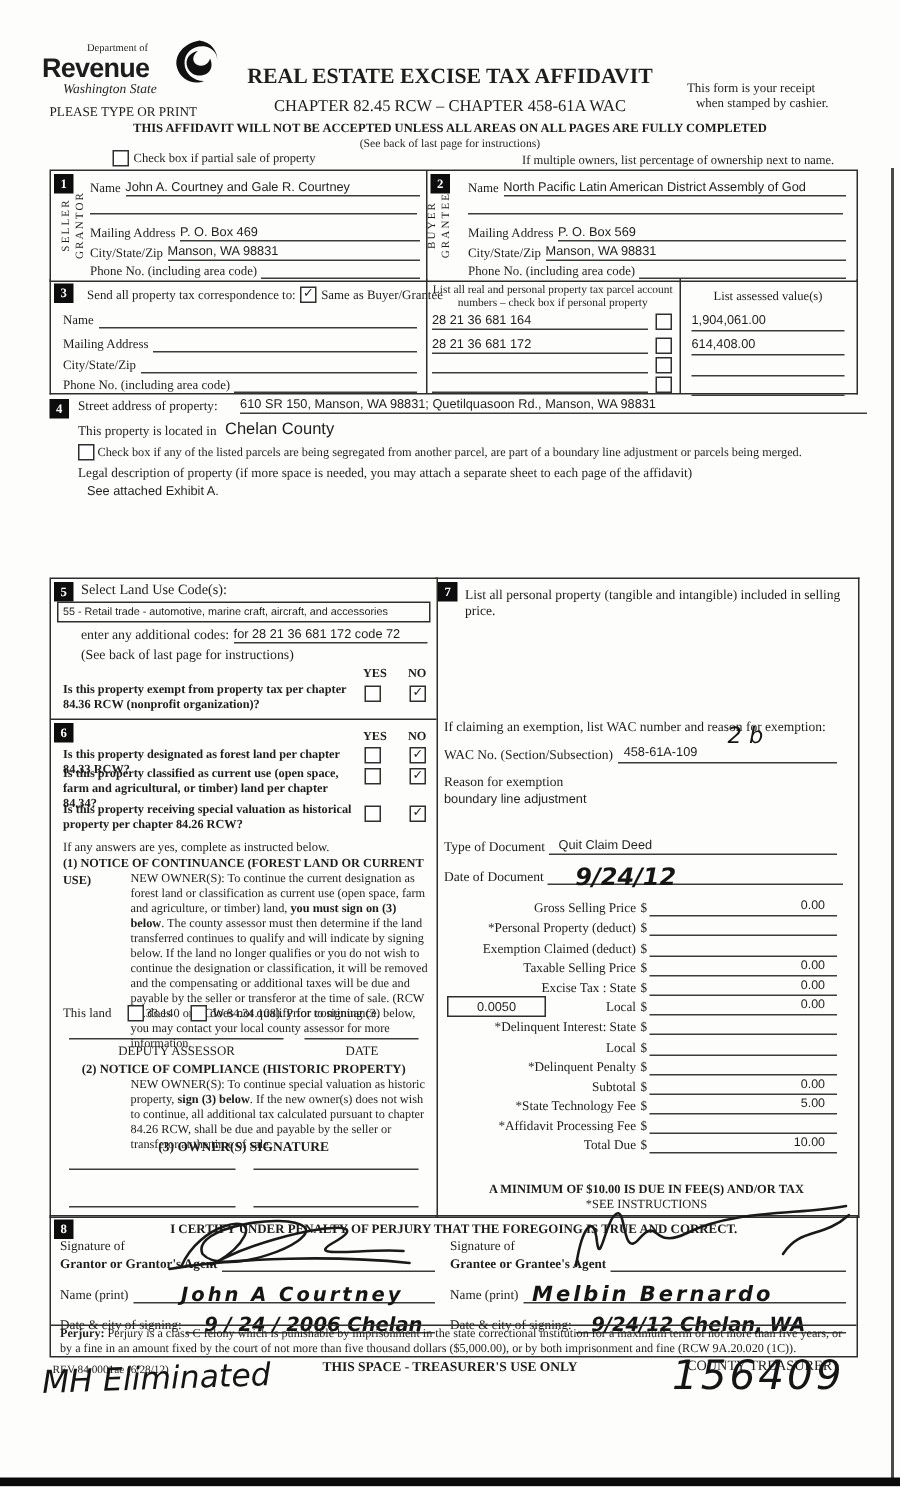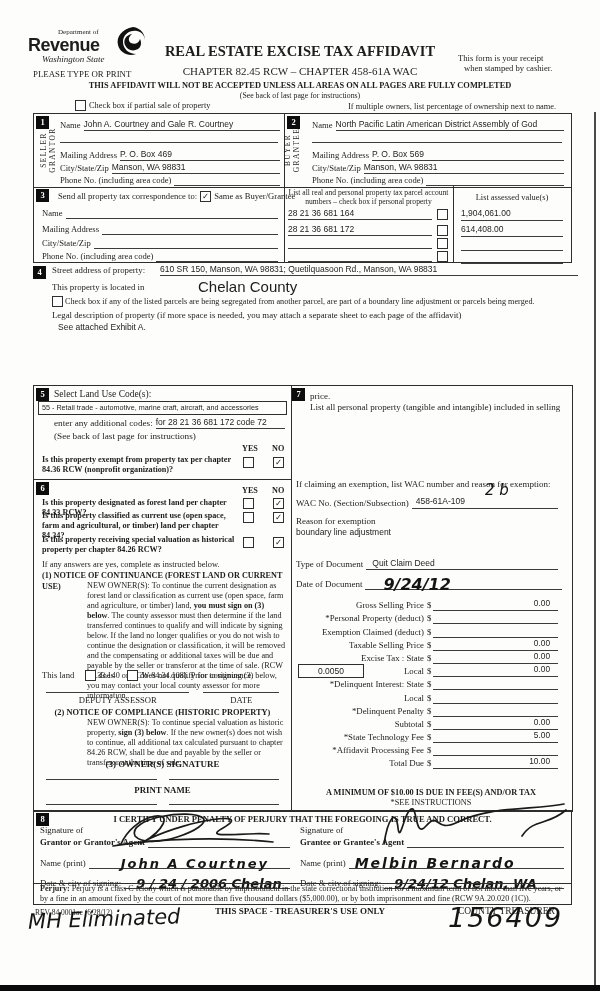--- a/index.html
+++ b/index.html
@@ -174,21 +174,21 @@
       <div class="ul fill abs" style="left:0;right:0;top:45px;height:12px;"></div>
     </div>
   </div>
 
   <div class="numbox abs" style="left:33px;top:266px;">4</div>
   <div class="fline abs" style="left:52px;top:264px;right:22px;gap:12px;">
     <span class="lbl" style="font-size:8.8px;">Street address of property:</span>
     <span class="ul flex1 fill">610 SR 150, Manson, WA  98831; Quetilquasoon Rd., Manson, WA  98831</span>
   </div>
   <div class="abs" style="left:52px;top:282px;font-size:8.8px;">This property is located in</div>
-  <div class="abs fill" style="left:150px;top:281px;font-size:15px;margin-left:48px;">Chelan County</div>
+  <div class="abs fill" style="left:150px;top:281px;font-size:11px;">Chelan County</div>
   <span class="cb abs" style="left:52px;top:296px;"></span>
   <div class="abs" style="left:65px;top:296px;right:25px;font-size:8.2px;">Check box if any of the listed parcels are being segregated from another parcel, are part of a boundary line adjustment or parcels being merged.</div>
   <div class="abs" style="left:52px;top:310px;font-size:8.8px;">Legal description of property (if more space is needed, you may attach a separate sheet to each page of the affidavit)</div>
   <div class="abs fill" style="left:58px;top:322px;">See attached Exhibit A.</div>
 
   <div class="abs box" style="left:33px;top:385px;width:257px;height:425px;">
 
     <div class="abs" style="left:0;top:0;right:0;height:93px;border-bottom:1px solid #2e2e2e;">
       <div class="numbox abs" style="left:2px;top:2px;">5</div>
       <div class="abs" style="left:20px;top:3px;font-size:9.5px;">Select Land Use Code(s):</div>
@@ -249,32 +249,31 @@
     <div class="abs c b" style="left:0;right:0;top:321px;font-size:8.4px;">(2)  NOTICE OF COMPLIANCE (HISTORIC PROPERTY)</div>
     <div class="para abs" style="left:8px;right:6px;top:332px;">
       <span>NEW OWNER(S): To continue special valuation as historic property, </span><span class="b">sign (3) below</span><span>. If the new owner(s) does not wish to continue, all additional tax calculated pursuant to chapter 84.26 RCW, shall be due and payable by the seller or transferor at the time of sale.</span>
     </div>
 
     <div class="abs c b" style="left:0;right:0;top:373px;font-size:9px;">(3)  OWNER(S) SIGNATURE</div>
     <div class="abs" style="left:12px;right:12px;top:392px;display:flex;gap:12px;">
       <div class="ul" style="flex:1;height:1px;"></div>
       <div class="ul" style="flex:1;height:1px;"></div>
     </div>
-    <div class="abs c b" style="left:0;right:0;top:399px;font-size:8.8px;">PRINT NAME</div>
     <div class="abs" style="left:12px;right:12px;top:417px;display:flex;gap:12px;">
       <div class="ul" style="flex:1;height:1px;"></div>
       <div class="ul" style="flex:1;height:1px;"></div>
     </div>
   </div>
 
   <div class="abs box" style="left:290px;top:385px;width:282px;height:425px;border-left:none;">
     <div class="numbox abs" style="left:2px;top:2px;">7</div>
     <div class="abs" style="left:20px;top:5px;right:6px;font-size:9px;line-height:11px;">
+      <div>List all  personal property (tangible and intangible) included in selling</div>
       <div>price.</div>
-      <div>List all  personal property (tangible and intangible) included in selling</div>
     </div>
 
     <div class="abs" style="left:6px;top:93px;right:4px;font-size:9px;">If claiming an exemption, list WAC number and reason for exemption:</div>
     <div class="fline abs" style="left:6px;right:14px;top:110px;">
       <span class="lbl" style="font-size:9px;">WAC No. (Section/Subsection)</span>
       <span class="ul flex1 fill" style="position:relative;height:12px;padding-left:4px;"><span>458-61A-109</span></span>
     </div>
     <div class="hand abs" style="left:195px;top:99px;font-size:15px;">2 b</div>
     <div class="abs" style="left:6px;top:130px;font-size:9px;">Reason for exemption</div>
     <div class="abs fill" style="left:6px;top:141px;">boundary line adjustment</div>

